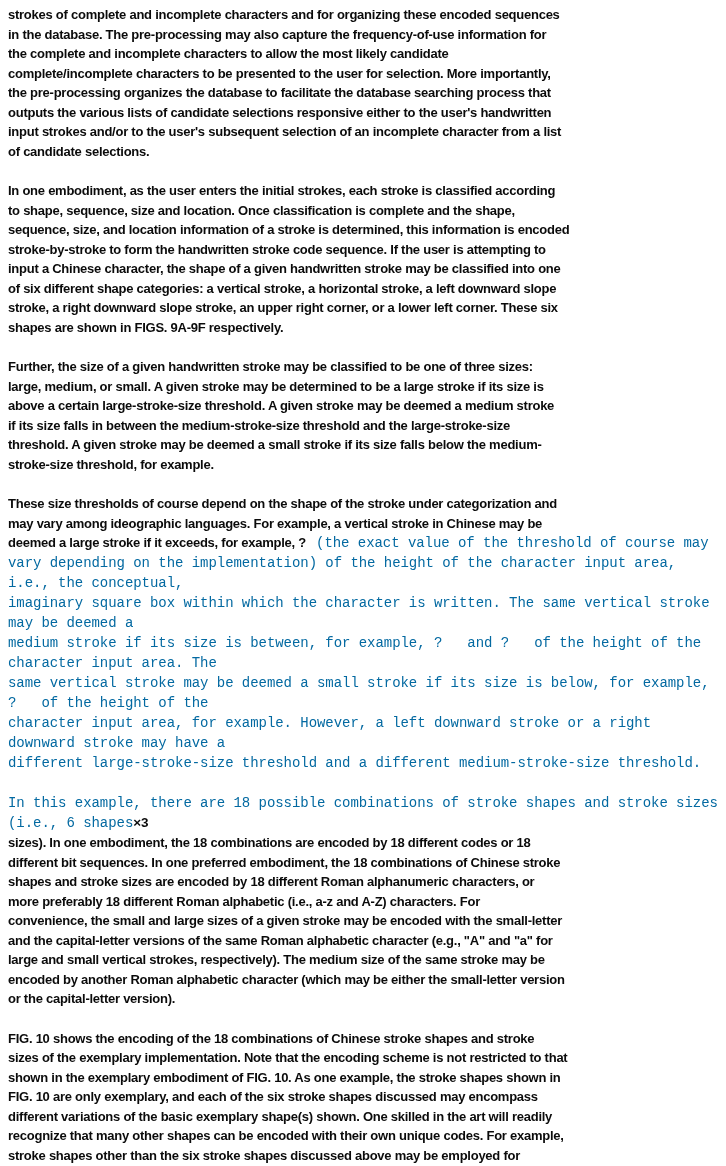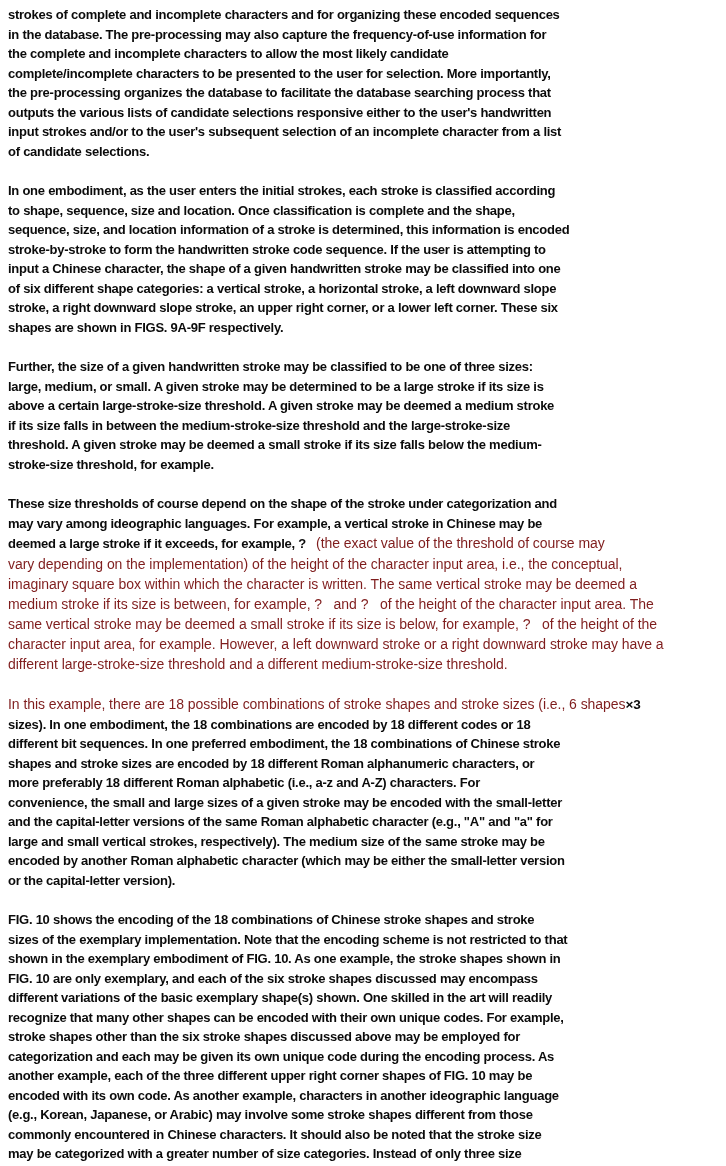--- a/index.html
+++ b/index.html
@@ -29,26 +29,26 @@
   .seg-sans {
     font-family: "Liberation Sans", "DejaVu Sans", sans-serif;
     font-weight: 700;
     font-size: 13px;
     line-height: 18.5px;
     letter-spacing: -0.25px;
     color: #0b0b0b;
   }
   
   .seg-serif {
-    font-family: Liberation Sans, sans-serif;
+    font-family: Liberation Mono, monospace;
     font-weight: 400;
     font-size: 14px;
     line-height: 20px;
     letter-spacing: -0.05px;
-    color: #7f1d1d;
+    color: #0369a1;
   }
   .seg-sans-bold-inline {
     font-family: "Liberation Sans", "DejaVu Sans", sans-serif;
     font-weight: 700;
     font-size: 13.5px;
     line-height: 20px;
     letter-spacing: -0.2px;
     color: #0b0b0b;
   }
 </style>

